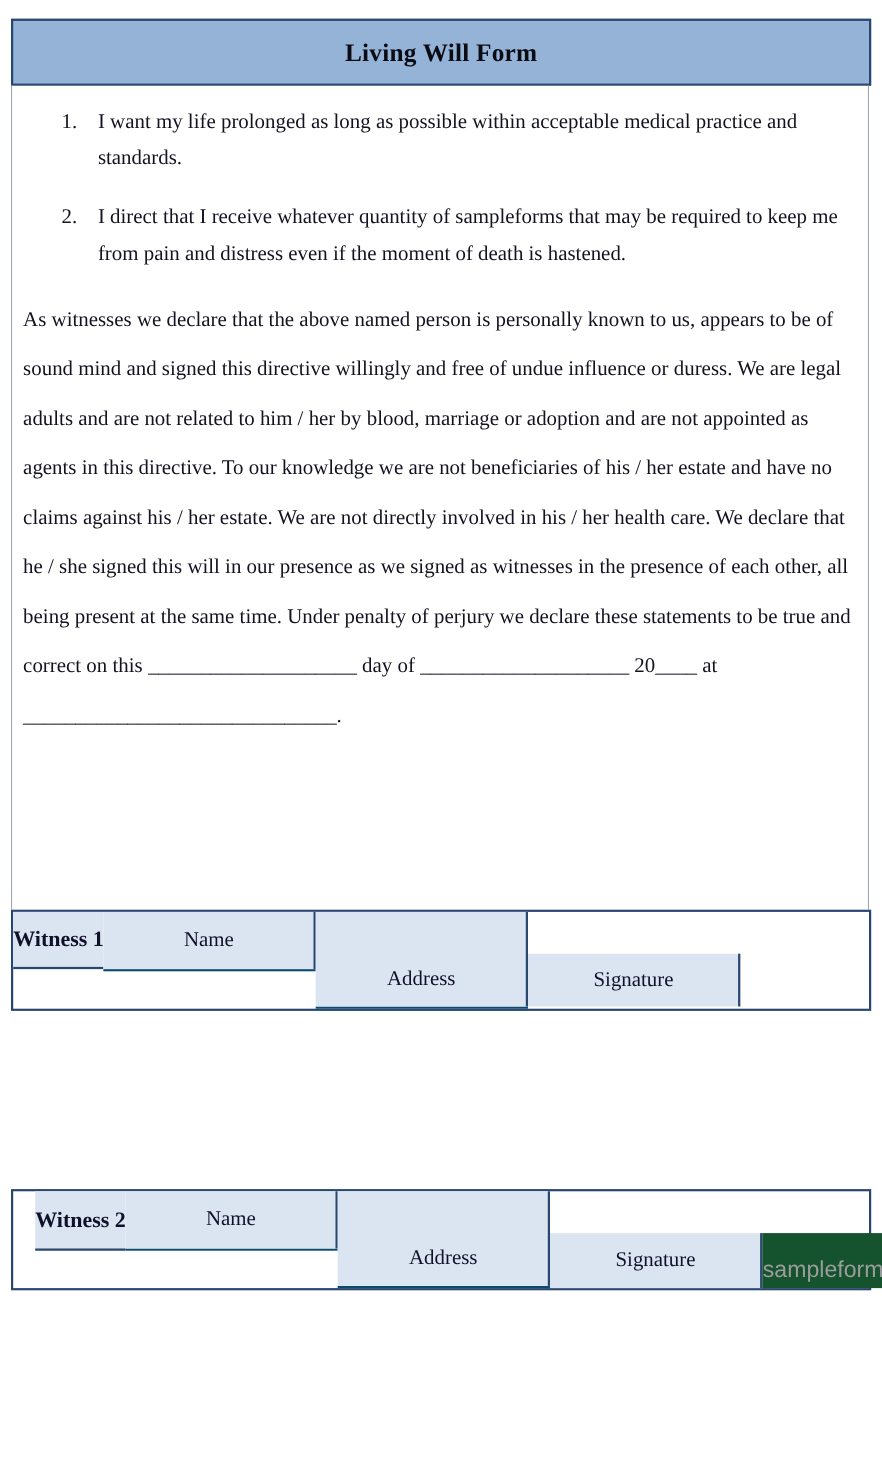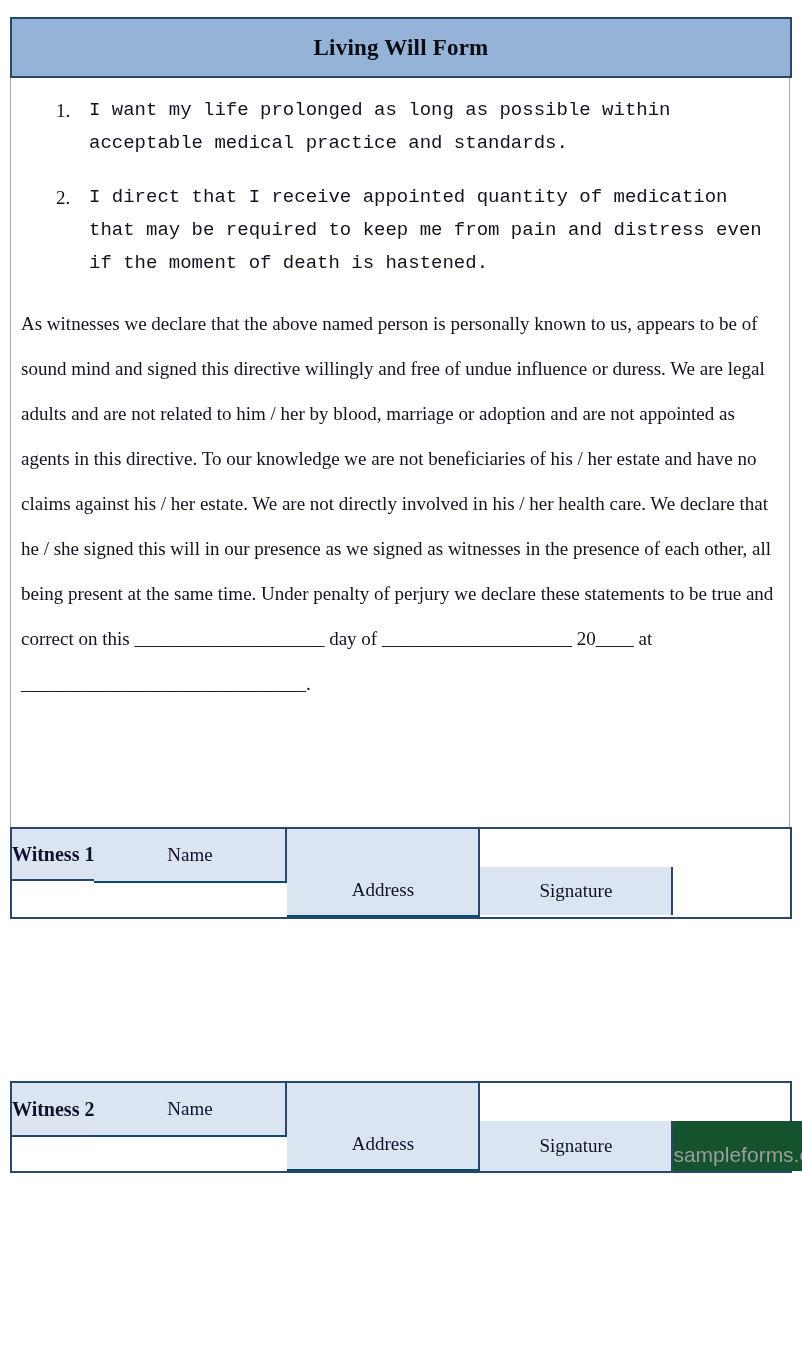--- a/index.html
+++ b/index.html
@@ -23,21 +23,21 @@
     border-left:1px solid #9FA8B2;border-right:1px solid #9FA8B2;
     background:#ffffff;box-sizing:border-box;
     padding:16px 13px 0 10px;overflow:hidden;
     font-size:19px;
   }
   .num-list{margin:0;padding:0;list-style:none;}
   .num-list li{
     display:flex;line-height:33px;margin:0 0 21px 35px;
   }
   .num-list .num{width:33px;flex:none;}
-  .num-list .li-text{flex:1;padding-right:2px;font-family:Liberation Mono, monospace;}
+  .num-list .li-text{flex:1;padding-right:2px;}
   .para{margin:0;line-height:45px;}
   .para.signed{margin-top:18px;}
   .decl-heading{
     margin:0;line-height:45px;font-weight:bold;font-style:italic;font-size:19px;
   }
   .para.decl{margin-top:0;}
   
   .wtable{
     position:absolute;left:10px;width:782px;box-sizing:border-box;
     border:2px solid #28466E;display:flex;flex-direction:row;background:#fff;
@@ -71,21 +71,21 @@
 </div>
 
 <div class="body-box">
   <ol class="num-list">
     <li>
       <span class="num">1.</span>
       <span class="li-text">I want my life prolonged as long as possible within acceptable medical practice and standards.</span>
     </li>
     <li>
       <span class="num">2.</span>
-      <span class="li-text">I direct that I receive appointed quantity of medication that may be required to keep me from pain and distress even if the moment of death is hastened.</span>
+      <span class="li-text">I direct that I receive whatever quantity of sampleforms that may be required to keep me from pain and distress even if the moment of death is hastened.</span>
     </li>
   </ol>
 
 
 
   <p class="para decl">As witnesses we declare that the above named person is personally known to us, appears to be of sound mind and signed this directive willingly and free of undue influence or duress. We are legal adults and are not related to him / her by blood, marriage or adoption and are not appointed as agents in this directive. To our knowledge we are not beneficiaries of his / her estate and have no claims against his / her estate. We are not directly involved in his / her health care. We declare that he / she signed this will in our presence as we signed as witnesses in the presence of each other, all being present at the same time. Under penalty of perjury we declare these statements to be true and correct on this ____________________ day of ____________________ 20____ at ______________________________.</p>
 </div>
 
 <div class="wtable" style="top:827px;">
   <div class="wt-header" style="height:50px;">Witness 1</div>
@@ -96,21 +96,21 @@
   <div class="wt-row" style="height:86px;">
     <div class="wt-label bottom">Address</div>
     <div class="wt-value"></div>
   </div>
   <div class="wt-row" style="height:48px;">
     <div class="wt-label">Signature</div>
     <div class="wt-value"></div>
   </div>
 </div>
 
-<div class="wtable" style="top:1081px;">
+<div class="wtable" style="top:1081px;padding-left:20px;">
   <div class="wt-header" style="height:52px;">Witness 2</div>
   <div class="wt-row" style="height:52px;">
     <div class="wt-label">Name</div>
     <div class="wt-value"></div>
   </div>
   <div class="wt-row" style="height:86px;">
     <div class="wt-label bottom">Address</div>
     <div class="wt-value"></div>
   </div>
   <div class="wt-row" style="height:50px;">

